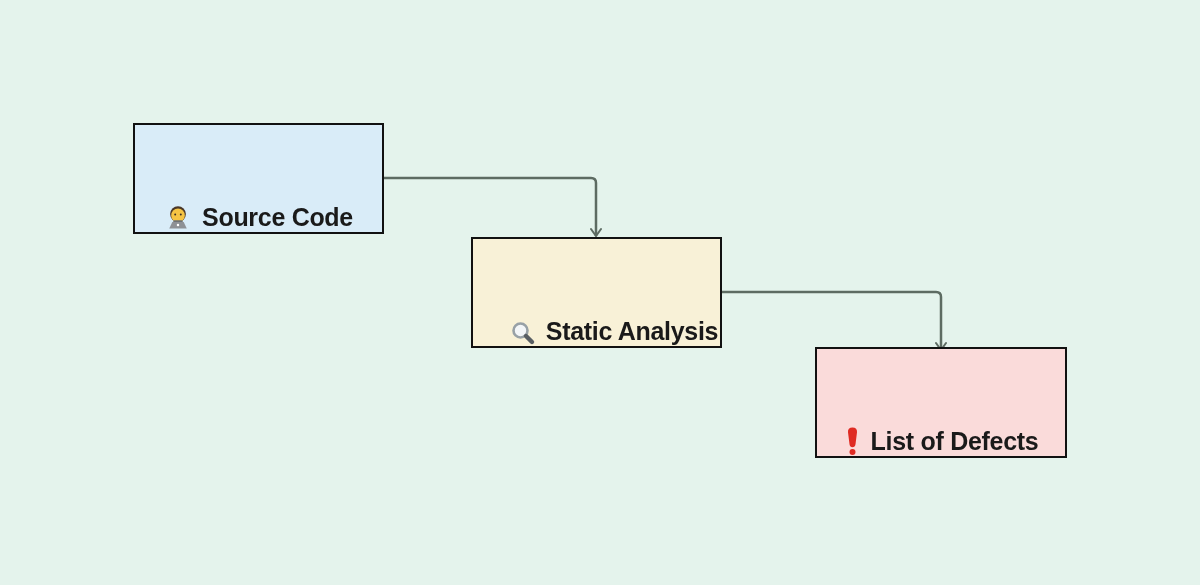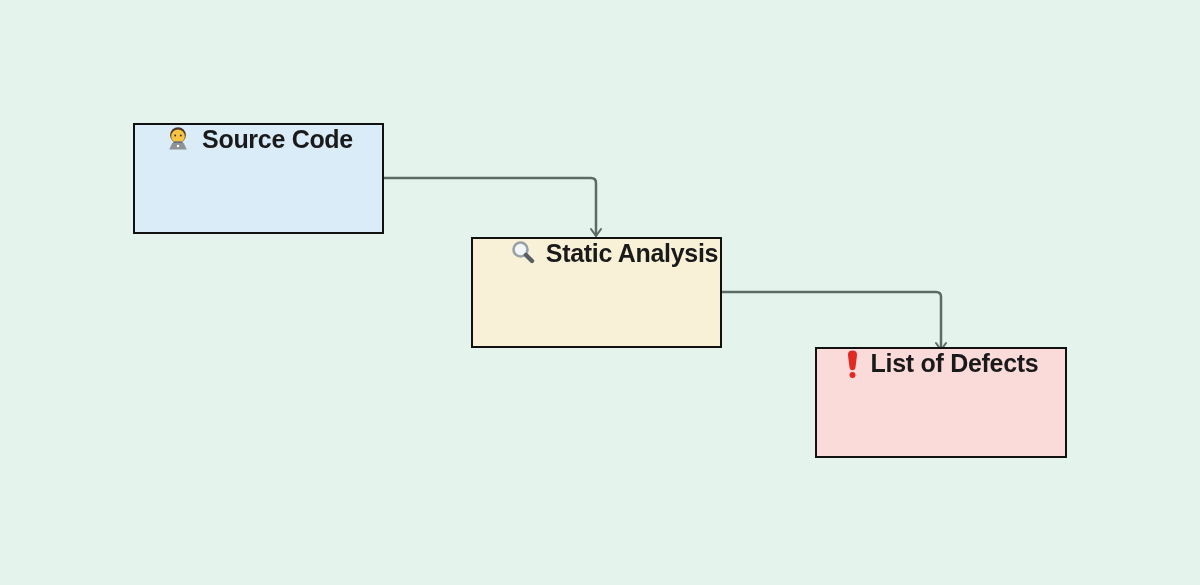--- a/index.html
+++ b/index.html
@@ -13,21 +13,21 @@
   }
   .connector-layer {
     position: absolute; left: 0; top: 0;
     width: 1200px; height: 585px;
   }
   .node {
     position: absolute;
     box-sizing: border-box;
     border: 2px solid #111;
     display: flex;
-    align-items: flex-start;
+    align-items: flex-end;
     justify-content: center;
     gap: 10px;
   }
   .node-source-code   { left: 133px; top: 123px; width: 251px; height: 111px; }
   .node-static-analysis { left: 471px; top: 237px; width: 251px; height: 111px; }
   .node-list-of-defects { left: 815px; top: 347px; width: 252px; height: 111px; }
   .node .label {
     font-size: 25px;
     font-weight: 700;
     letter-spacing: -0.3px;

